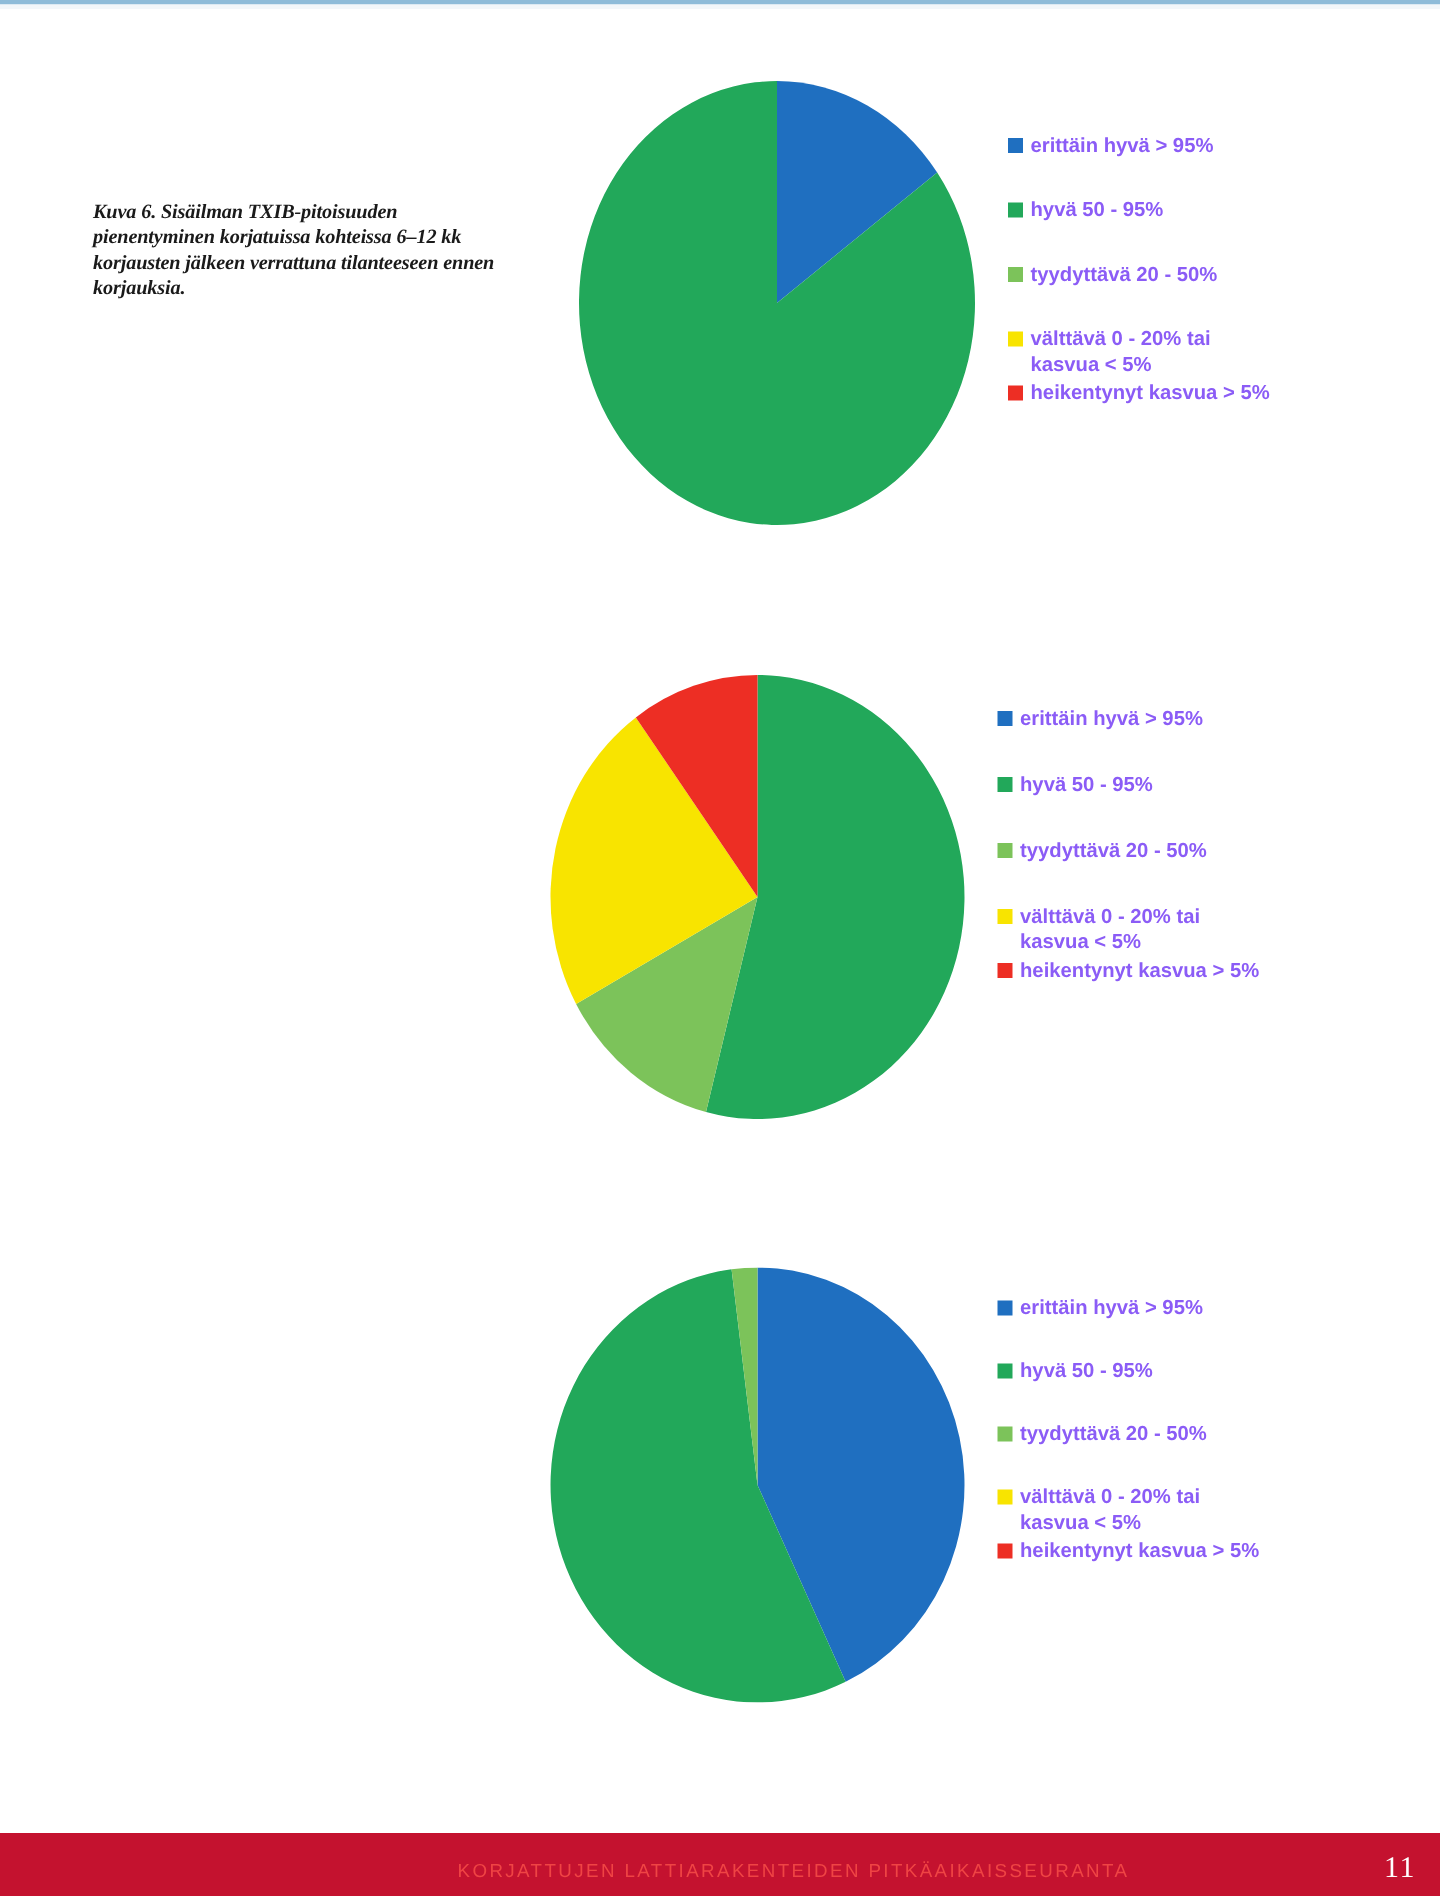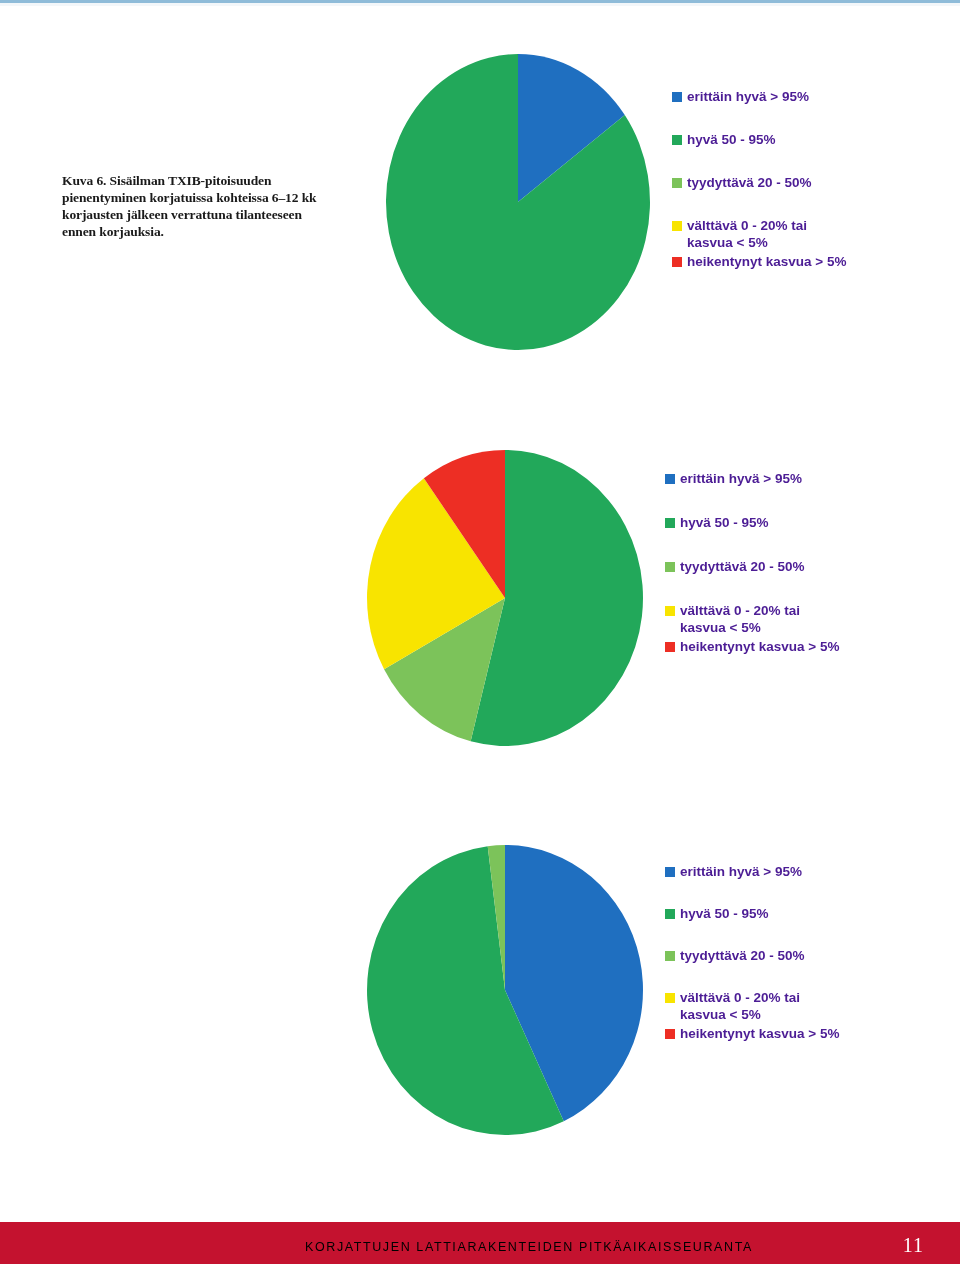--- a/index.html
+++ b/index.html
@@ -40,26 +40,26 @@
     left: 0;
     width: 960px;
   }
   .fig-1 { top: 14px;  height: 400px; }
   .fig-2 { top: 430px; height: 400px; }
   .fig-3 { top: 845px; height: 340px; }
 
   .caption {
     position: absolute;
     font-family: "Liberation Serif", serif;
+    font-style: italic;
     font-weight: bold;
     font-size: 13.5px;
     line-height: 17px;
     color: #1a1a1a;
     letter-spacing: -0.1px;
-    margin-top: 40px;
   }
   .fig-1 .caption { left: 62px; top: 118px; width: 268px; }
   .fig-2 .caption { left: 55px; top: 100px; width: 250px; }
   .fig-3 .caption { left: 55px; top: 72px; width: 250px; }
 
   .pie-wrap {
     position: absolute;
   }
   .fig-1 .pie-wrap { left: 383px; top: 38px; }
   .fig-2 .pie-wrap { left: 365px; top: 18px; }
@@ -88,45 +88,45 @@
     height: 10px;
     flex: 0 0 10px;
     margin-top: 4px;
     margin-right: 5px;
   }
   .legend-label {
     font-family: "Liberation Sans", sans-serif;
     font-size: 13.5px;
     font-weight: bold;
     line-height: 17px;
-    color: #4c1d95;
+    color: #8b5cf6;
     white-space: pre-line;
   }
 
   
   .footer-bar {
     position: absolute;
     left: 0;
     top: 1222px;
     width: 960px;
     height: 42px;
     background: #c4122f;
   }
   .footer-text {
     position: absolute;
     left: 305px;
     top: 1240px;
     font-family: "Liberation Sans", sans-serif;
     font-size: 12.5px;
     letter-spacing: 1.6px;
-    color: #000000;
+    color: #ef4444;
   }
   .footer-page {
     position: absolute;
-    right: 36px;
+    right: 16px;
     top: 1234px;
     font-family: "Liberation Serif", serif;
     font-size: 20px;
     letter-spacing: 1px;
     color: #ffffff;
   }
 </style>
 </head>
 <body>
 

